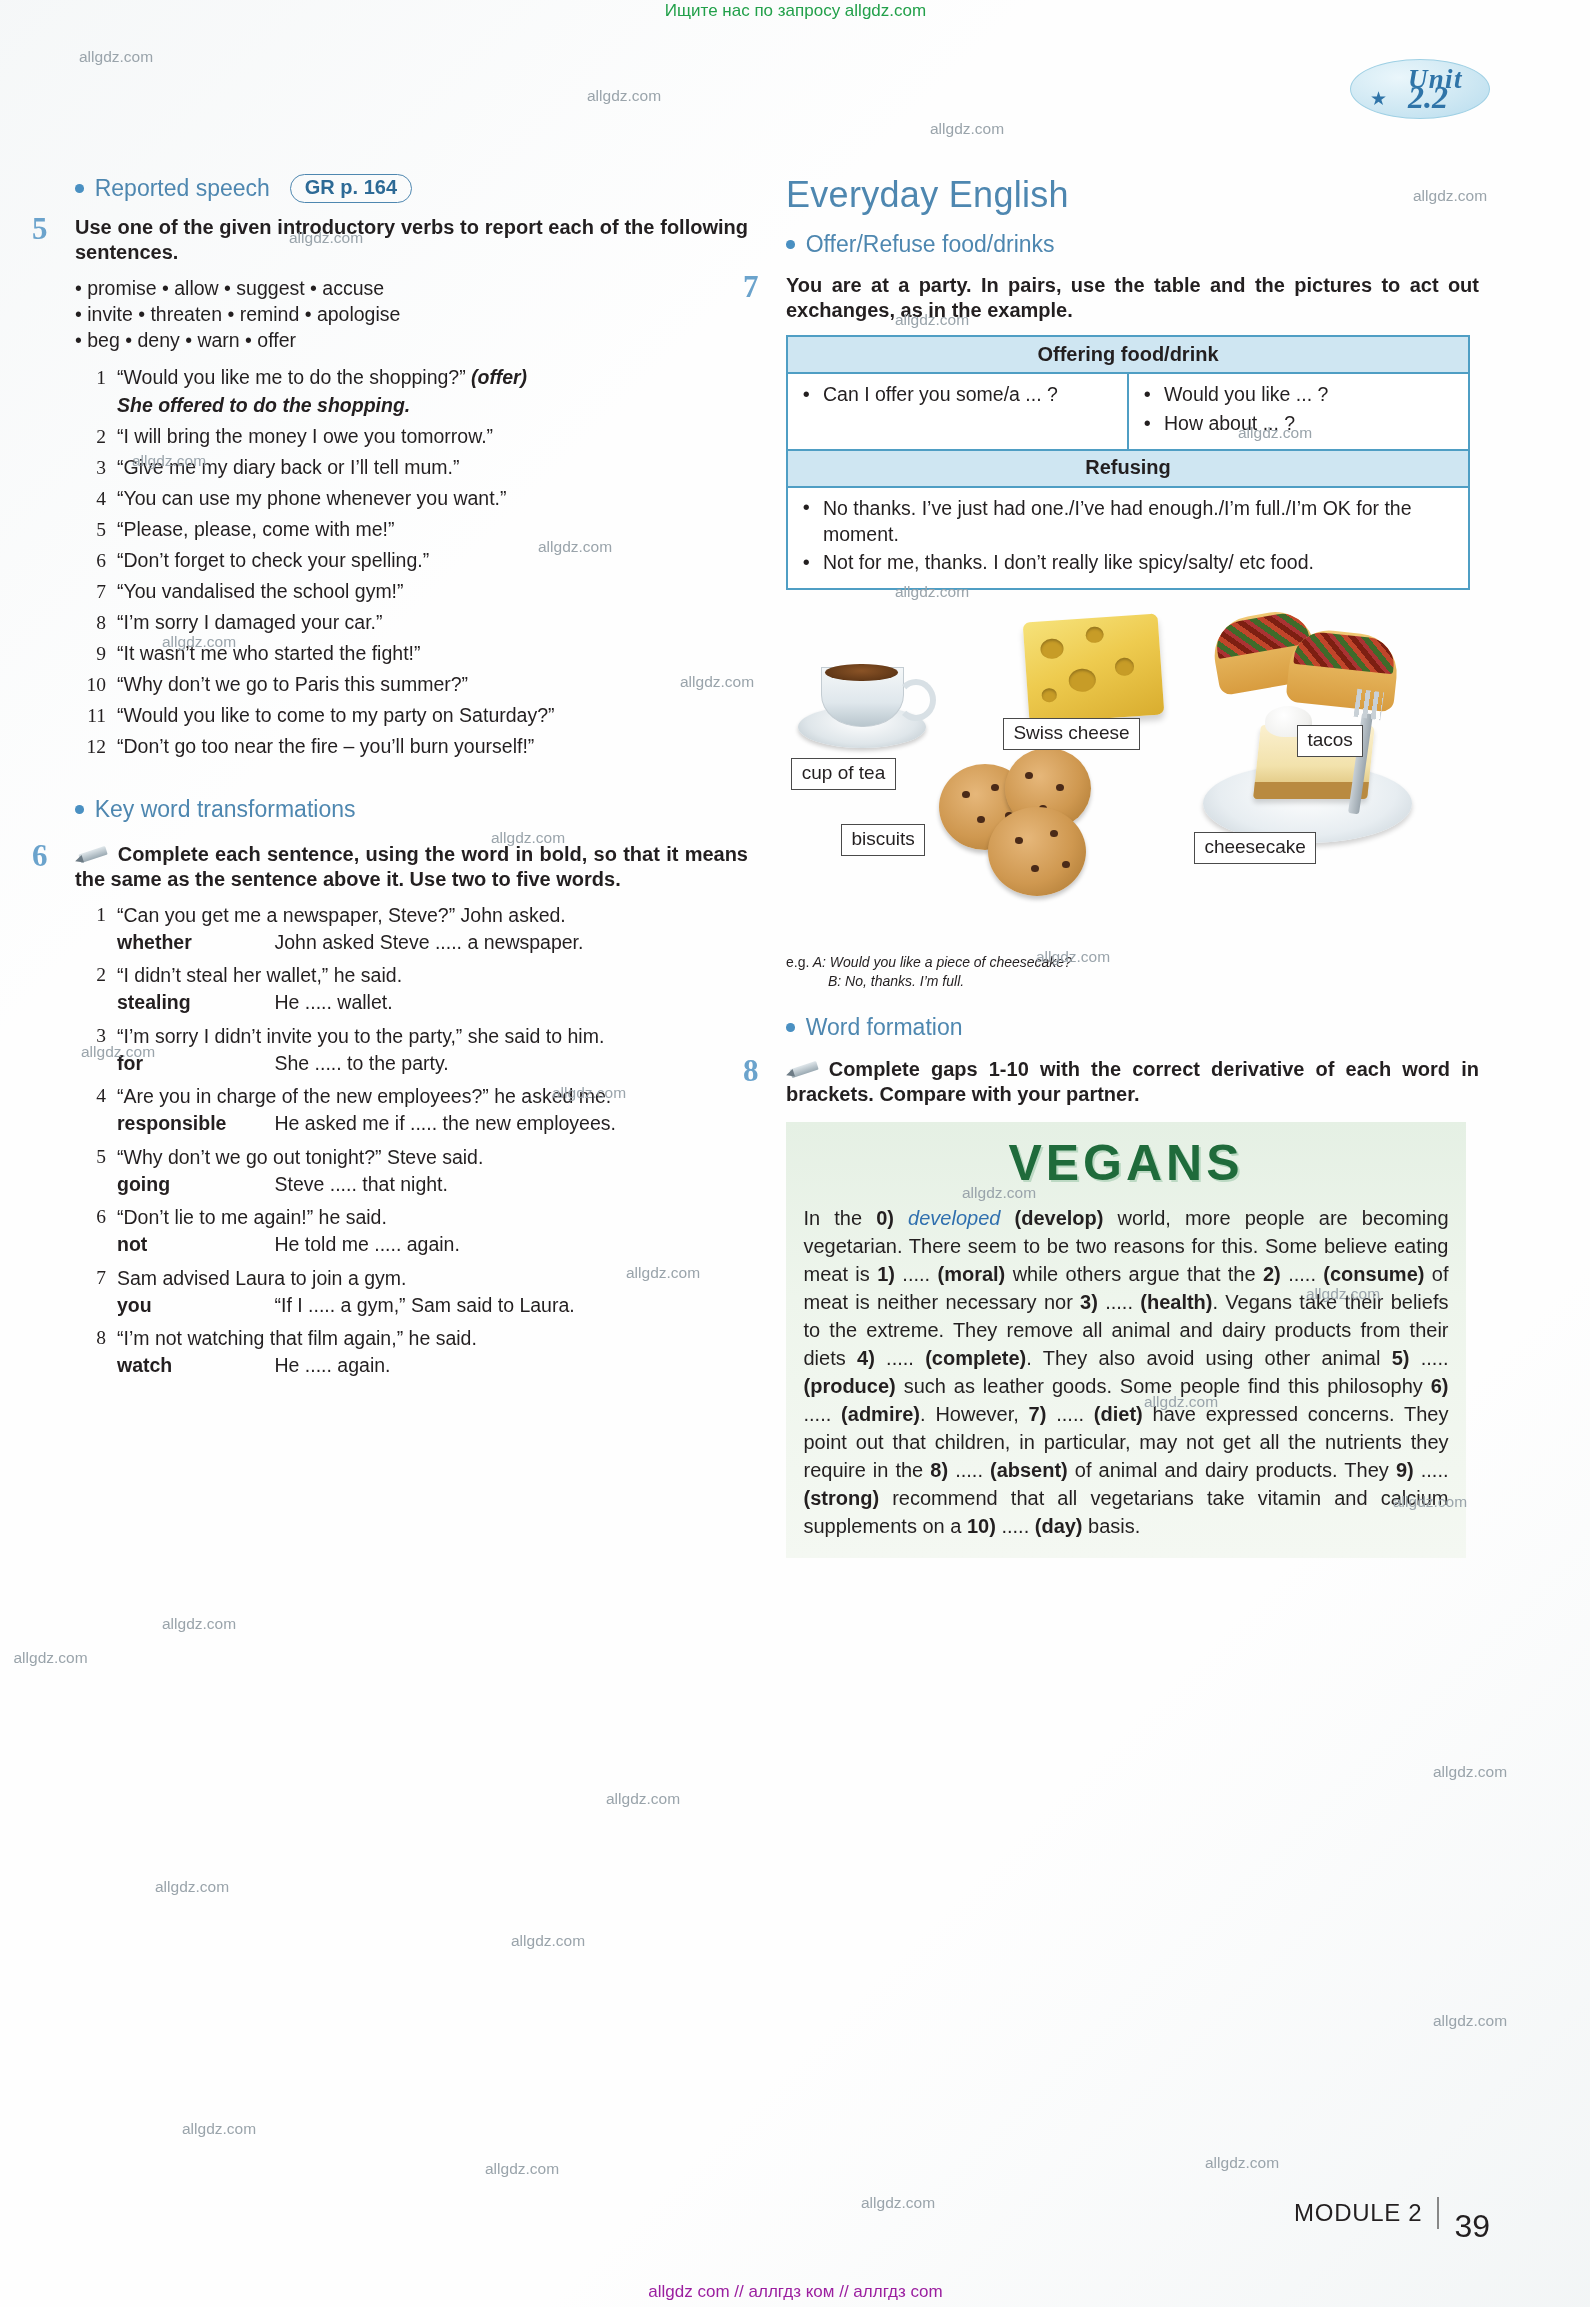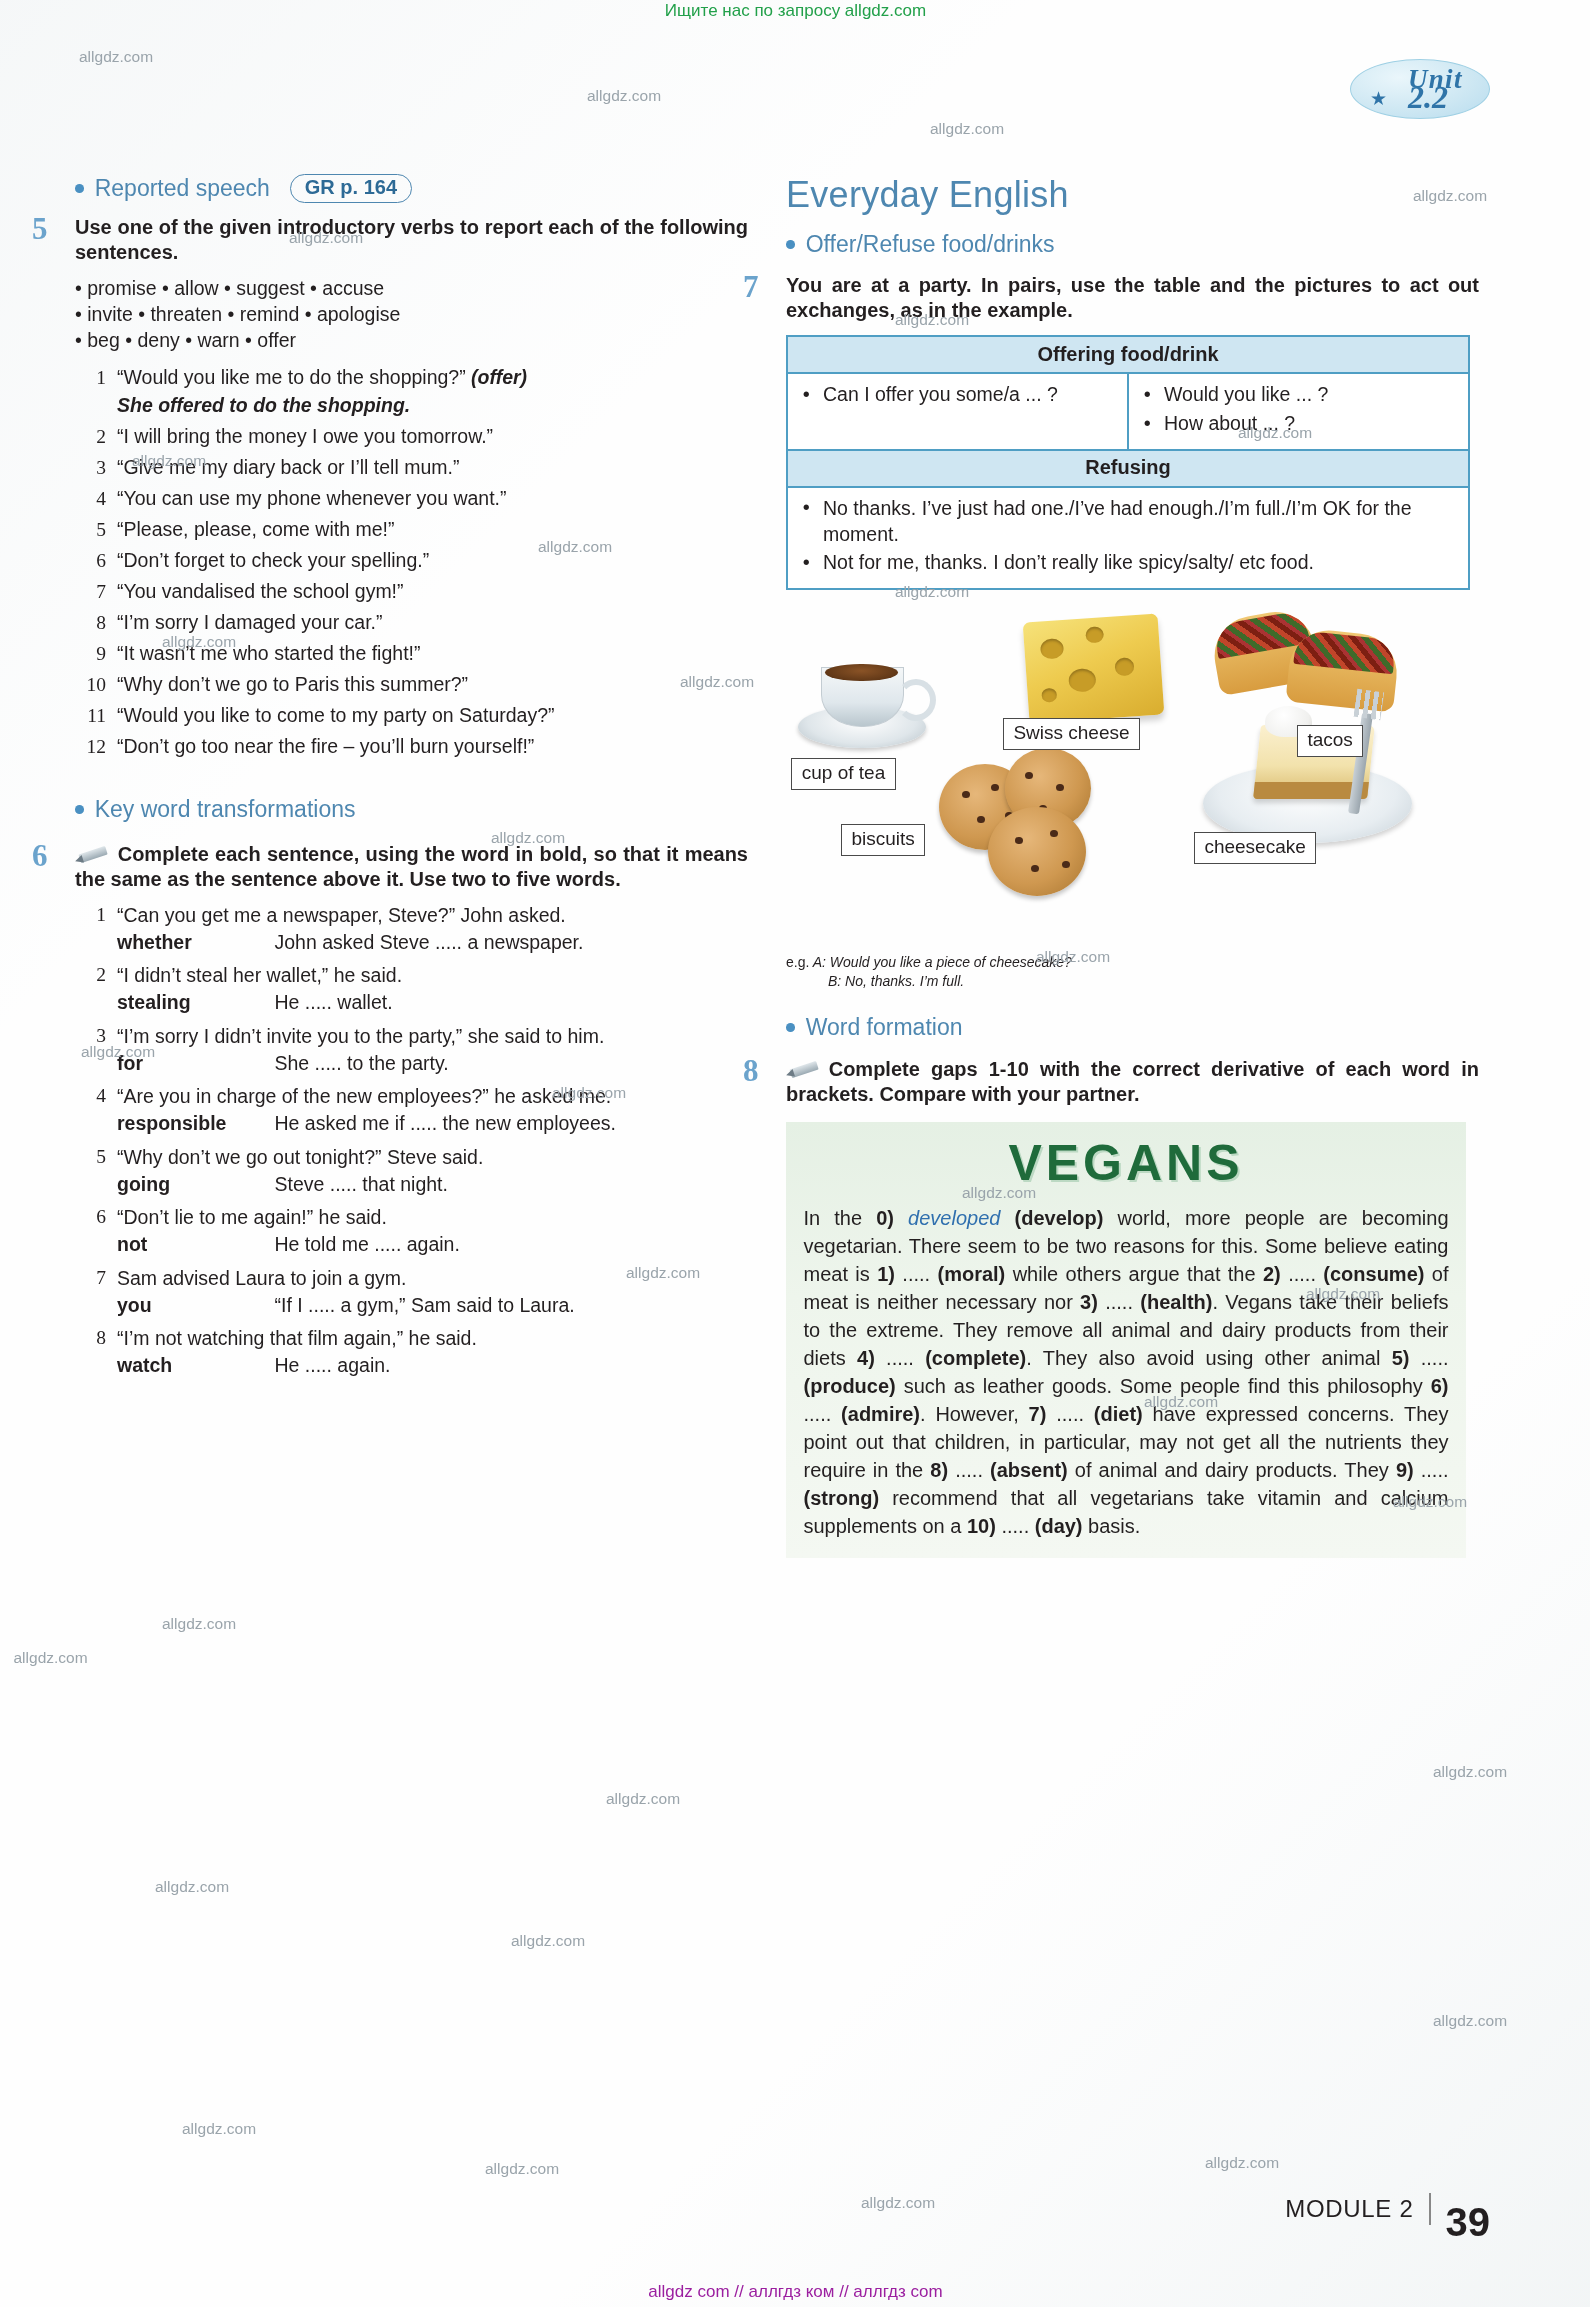--- a/index.html
+++ b/index.html
@@ -510,22 +510,22 @@
   .footer .mod {
     font-size: 24px;
     letter-spacing: 0.7px;
   }
   .footer .bar {
     width: 2px;
     height: 32px;
     background: #888;
   }
   .footer .pg {
-    font-size: 40px;
-    font-weight: bold;
+    font-size: 32px;
+    font-weight: normal;
     margin-top: 27px;
   }
 </style>
 </head>
 <body>
 
 <div class="page">
 
   <div class="topbanner">Ищите нас по запросу allgdz.com</div>
   <div class="botbanner">allgdz com  //  аллгдз ком  //  аллгдз com</div>

